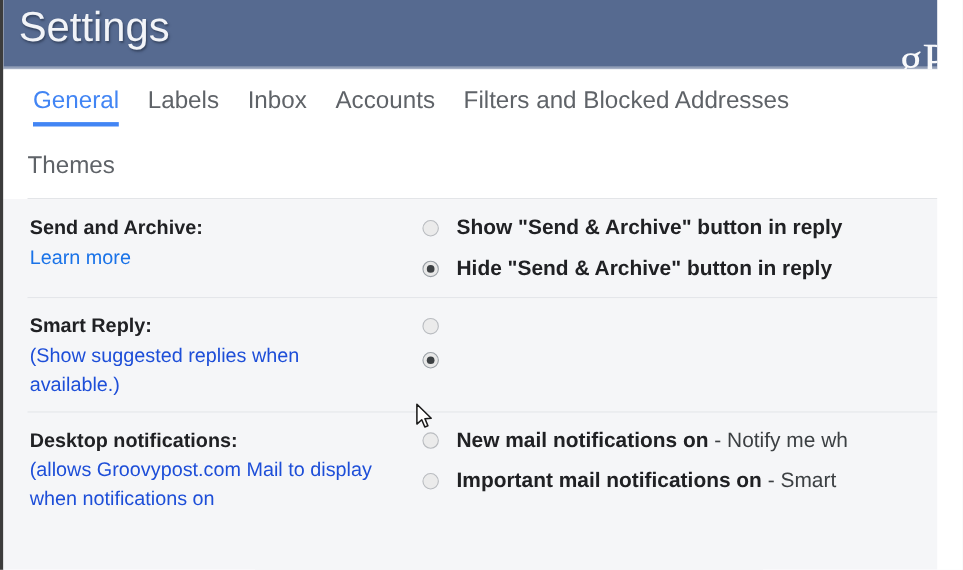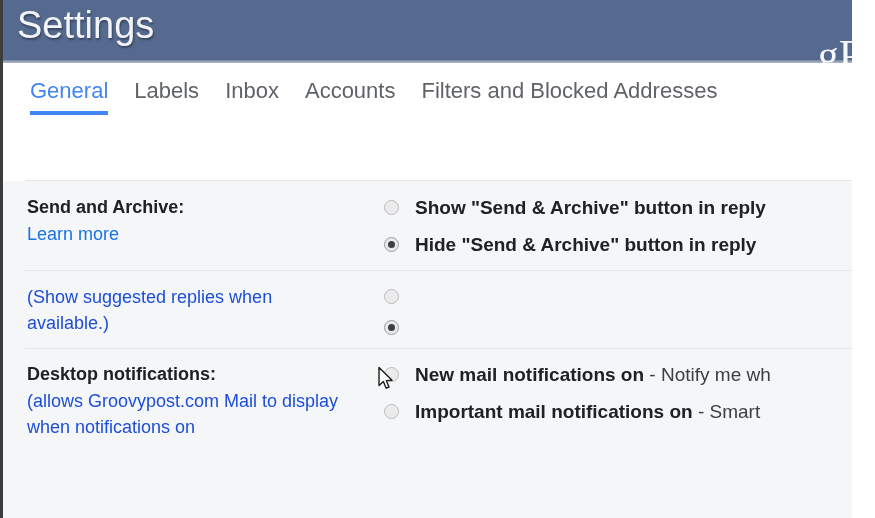--- a/index.html
+++ b/index.html
@@ -258,20 +258,23 @@
   </div>
 
   <div class="tabs-region">
     <div class="tab-row tab-row-1">
       <div class="tab active">General</div>
       <div class="tab">Labels</div>
       <div class="tab">Inbox</div>
       <div class="tab">Accounts</div>
       <div class="tab">Filters and Blocked Addresses</div>
     </div>
+    <div class="tab-row tab-row-2">
+      <div class="tab">Themes</div>
+    </div>
     <div class="tabs-divider"></div>
   </div>
 
   <div class="settings-body">
 
     <div class="setting-row">
       <div class="setting-label">
         <div class="title">Send and Archive:</div>
         <a class="link">Learn more</a>
       </div>
@@ -282,20 +285,21 @@
         </div>
         <div class="option">
           <span class="radio checked"></span>
           <span class="option-text"><span class="strong">Hide "Send &amp; Archive" button in reply</span><span class="rest"></span></span>
         </div>
       </div>
     </div>
 
     <div class="setting-row">
       <div class="setting-label">
+        <div class="title">Smart Reply:</div>
         <div class="note">(Show suggested replies when available.)</div>
       </div>
       <div class="setting-options">
         <div class="option">
           <span class="radio"></span>
         </div>
         <div class="option">
           <span class="radio checked"></span>
         </div>
       </div>

